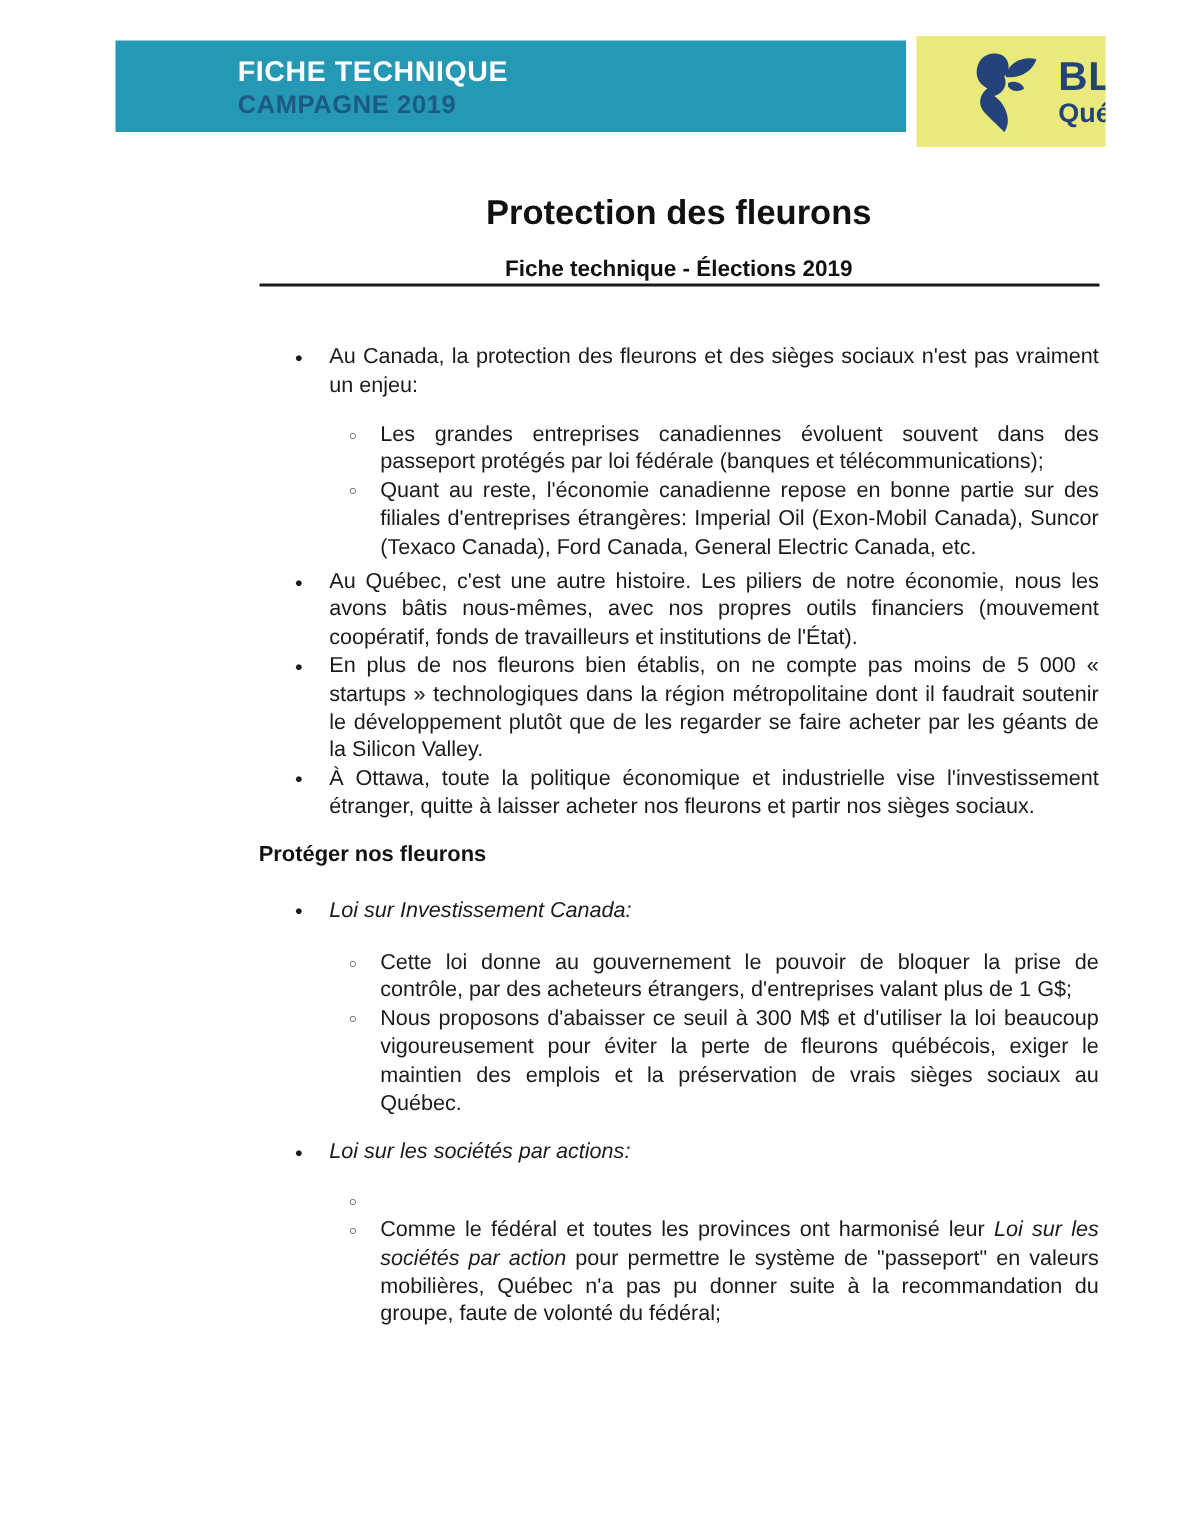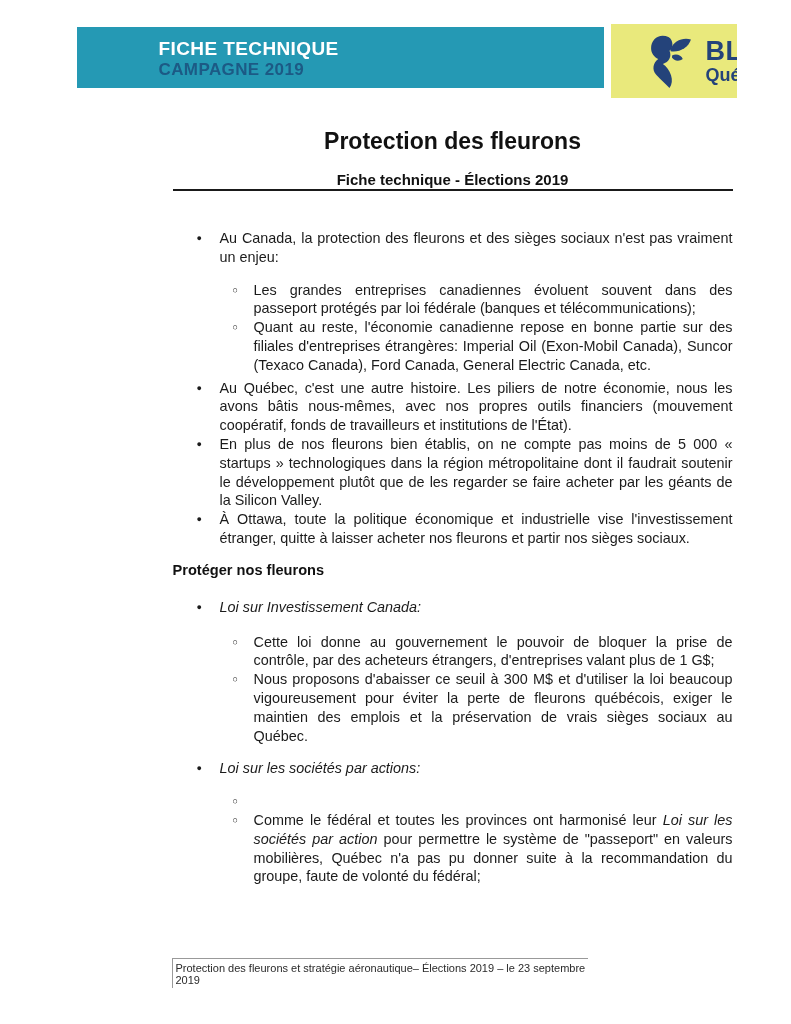--- a/index.html
+++ b/index.html
@@ -155,17 +155,14 @@
     <div class="li l2 m-law2subs">
       <span class="mk">○</span>
     </div>
     <div class="li l2">
       <span class="mk">○</span>
       <div class="tx"><span>Comme le fédéral et toutes les provinces ont harmonisé leur </span><span class="it">Loi sur les sociétés par action</span><span> pour permettre le système de "passeport" en valeurs mobilières, Québec n'a pas pu donner suite à la recommandation du groupe, faute de volonté du fédéral;</span></div>
     </div>
 
   </div>
 
-  <div class="footer">
-    <span>Protection des fleurons et stratégie aéronautique– Élections 2019 – le 23 septembre 2019</span>
-  </div>
 
 </div>
 
 </body></html>

